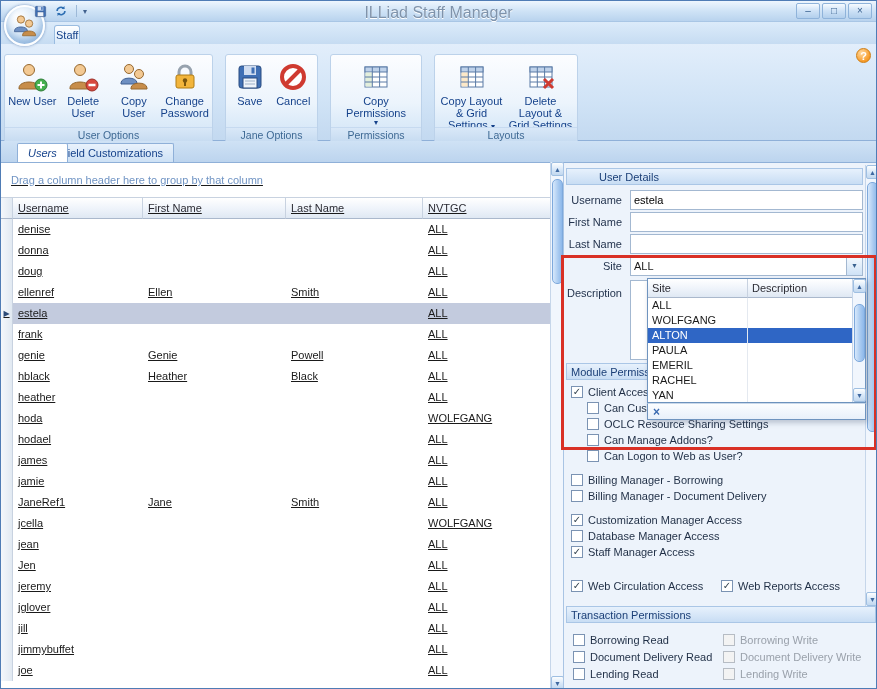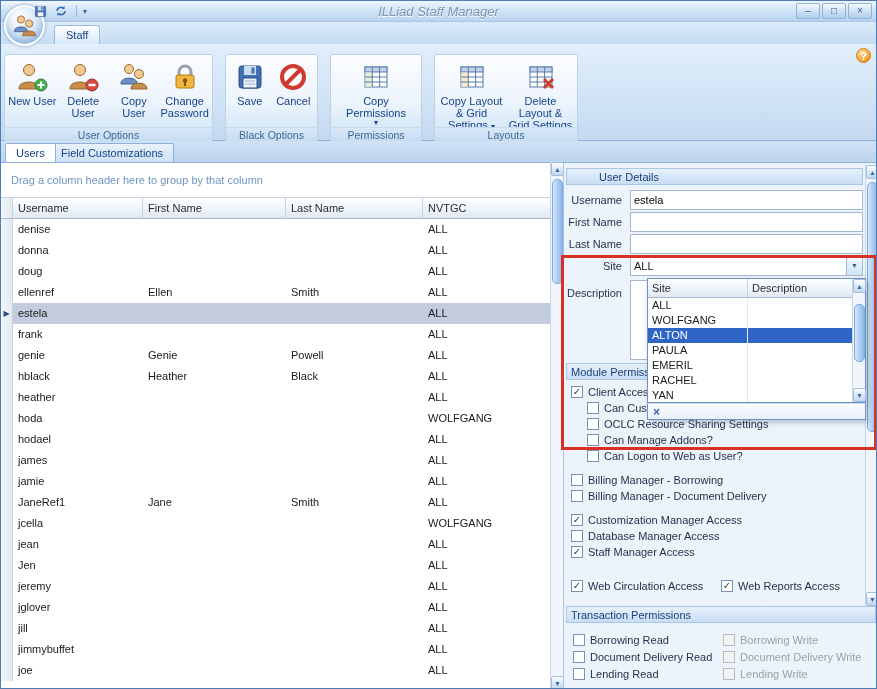--- a/index.html
+++ b/index.html
@@ -2,39 +2,39 @@
 <html><head>
 <meta charset="utf-8">
 <style>
   * { margin:0; padding:0; box-sizing:border-box; }
   body { font-family:"Liberation Sans", sans-serif; font-size:11px; color:#1a1a1a; }
   .window { position:relative; width:877px; height:689px; background:#d4e5f6; border:1px solid #4f7cb5; overflow:hidden; }
 
   
   .titlebar { position:absolute; left:0; top:0; width:100%; height:21px;
     background:linear-gradient(#eef6fe,#cfe3f6 50%,#b9d3ee); border-bottom:1px solid #a9c6e5; }
-  .titlebar .title { position:absolute; left:0; right:0; top:3px; text-align:center; color:#7f93ab; font-size:13px; text-shadow:0 1px 0 #fff;font-style:italic; }
+  .titlebar .title { position:absolute; left:0; right:0; top:3px; text-align:center; color:#7f93ab; font-size:16px; text-shadow:0 1px 0 #fff; }
   .win-buttons { position:absolute; right:4px; top:2px; display:flex; gap:2px; z-index:40; }
   .win-btn { width:24px; height:16px; border:1px solid #8fb3da; border-radius:2px; text-align:center; line-height:14px;
     background:linear-gradient(#f6fbff,#cde1f6 50%,#b2cfec); color:#39618f; font-size:10px; cursor:default; }
   .qat { position:absolute; left:30px; top:2px; display:flex; align-items:center; gap:3px; z-index:35; }
   .qat .qbtn { width:18px; height:16px; display:flex; align-items:center; justify-content:center; }
   .qat .sep { width:1px; height:12px; background:#9db9d8; margin:0 3px; }
   .qat .chev { color:#41618e; font-size:8px; }
 
   
   .app-button { position:absolute; left:3px; top:4px; width:41px; height:41px; border-radius:50%;
     background:radial-gradient(circle at 32% 28%, #ffffff, #d7e8f8 55%, #a9c8e8);
     border:2px solid #fdfeff; box-shadow:0 0 3px rgba(50,90,150,.65), inset 0 -5px 7px rgba(110,155,205,.55);
     display:flex; align-items:center; justify-content:center; z-index:30; }
 
   
   .tabrow { position:absolute; left:0; top:21px; width:100%; height:22px;
     background:linear-gradient(#dcebfa,#c6dcf2); }
-  .ribbon-tab { position:absolute; left:53px; top:3px; height:19px; padding:0 11px; line-height:18px;
+  .ribbon-tab { position:absolute; left:53px; top:3px; height:19px; padding:0 1px; line-height:18px;
     background:linear-gradient(#ffffff,#e8f2fc 60%,#d8e9f9); border:1px solid #9abce0; border-bottom:none;
     border-radius:3px 3px 0 0; color:#15428b; }
 
   
   .ribbon { position:absolute; left:0; top:43px; width:100%; height:97px;
     background:linear-gradient(#e2eefb,#d0e3f6 60%,#c3d9f0); border-bottom:1px solid #8fb0d8; }
   .rgroups { position:absolute; left:3px; top:10px; display:flex; gap:12px; }
   .rgroup { position:relative; border:1px solid #bcd2ea; border-radius:3px; height:89px;
     background:linear-gradient(#fcfdff,#ecf4fc 55%,#dcebf9 78%,#d2e4f6); padding:2px 2px 16px 2px; display:flex; align-items:flex-start; }
   .rgroup-label { position:absolute; left:0; right:0; bottom:0; height:15px; line-height:14px; text-align:center;
@@ -50,25 +50,25 @@
     background:radial-gradient(circle at 35% 30%, #ffd9a0, #f79b28 70%); border:1px solid #cf7d12;
     color:#fff; font-weight:bold; text-align:center; line-height:14px; font-size:11px; }
 
   
   .doctabs { position:absolute; left:0; top:140px; width:100%; height:21px;
     background:linear-gradient(#cfe2f5,#bcd4ee); }
   .dtab { position:absolute; bottom:0; height:19px; padding:0 10px; line-height:18px; color:#15428b;
     border:1px solid #8fb0d8; border-bottom:none; border-radius:2px 2px 0 0;
     background:linear-gradient(#e9f2fc,#cde1f5); cursor:default; }
   .dtab.active { background:#ffffff; z-index:2; }
-  .dtab.t1 { left:4px; }
+  .dtab.t1 { left:16px;font-style:italic; }
   .dtab.t2 { left:49px; }
 
   
-  .grid-panel { position:absolute; left:0; top:161px; width:549px; height:528px; background:#fff; border-top:1px solid #8fb0d8; overflow:hidden; }
+  .grid-panel { position:absolute; left:0; top:161px; width:549px; height:528px; background:#fff; border-top:1px solid #8fb0d8; overflow:hidden;text-decoration:underline; }
   .groupbar { height:34px; display:flex; align-items:center; padding-left:10px; color:#7094c4; background:#fff; }
   .grid-header { display:flex; height:22px; }
   .hcell { background:linear-gradient(#ffffff,#eef3fa 55%,#dfe8f3); border-top:1px solid #c8d2e0; border-bottom:1px solid #aab8cc;
     border-right:1px solid #c8d2e0; padding-left:5px; line-height:20px; color:#2b2b33; overflow:hidden; white-space:nowrap; }
   .gind { width:12px; flex:none; background:linear-gradient(to right,#f4f7fb,#e1e9f2); border-right:1px solid #c8d2e0;
     display:flex; align-items:center; justify-content:center; }
   .c-user { width:130px; flex:none; }
   .c-first { width:143px; flex:none; }
   .c-last { width:137px; flex:none; }
   .c-nvtgc { flex:1; border-right:none; }
@@ -241,21 +241,21 @@
             </svg>
           <div class="lbl">Save</div>
         </div>
         <div class="rbtn" style="width:44px;">
           <svg class="icon32" viewBox="0 0 32 32">
               <circle cx="16" cy="16" r="11" fill="#fff" stroke="#cf3a30" stroke-width="4"></circle>
               <line x1="9" y1="23" x2="23" y2="9" stroke="#cf3a30" stroke-width="4"></line>
             </svg>
           <div class="lbl">Cancel</div>
         </div>
-        <div class="rgroup-label">Black Options</div>
+        <div class="rgroup-label">Jane Options</div>
       </div>
 
       <div class="rgroup" style="width:92px;">
         <div class="rbtn wide">
           <svg class="icon32" viewBox="0 0 32 32">
               <rect x="5" y="6" width="22" height="20" fill="#fff" stroke="#5a7ba6"></rect>
               <rect x="5" y="6" width="22" height="5" fill="#bfd2ea" stroke="#5a7ba6"></rect>
               <rect x="5.5" y="11.5" width="6.8" height="14" fill="#e3efdb"></rect>
               <line x1="12.3" y1="6" x2="12.3" y2="26" stroke="#5a7ba6"></line>
               <line x1="19.6" y1="6" x2="19.6" y2="26" stroke="#5a7ba6"></line>

